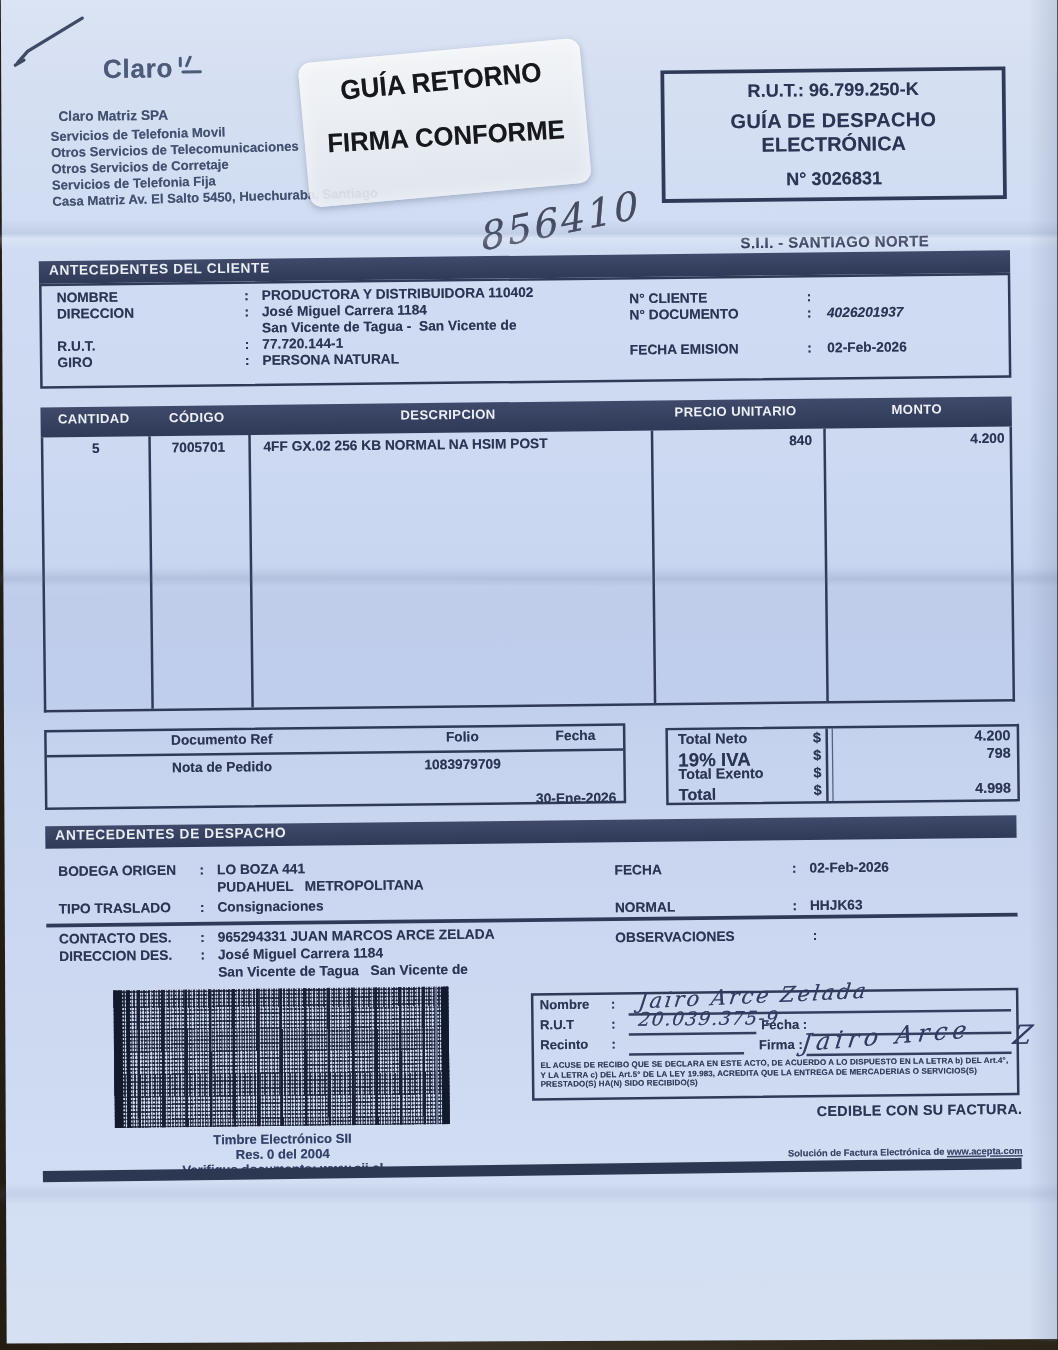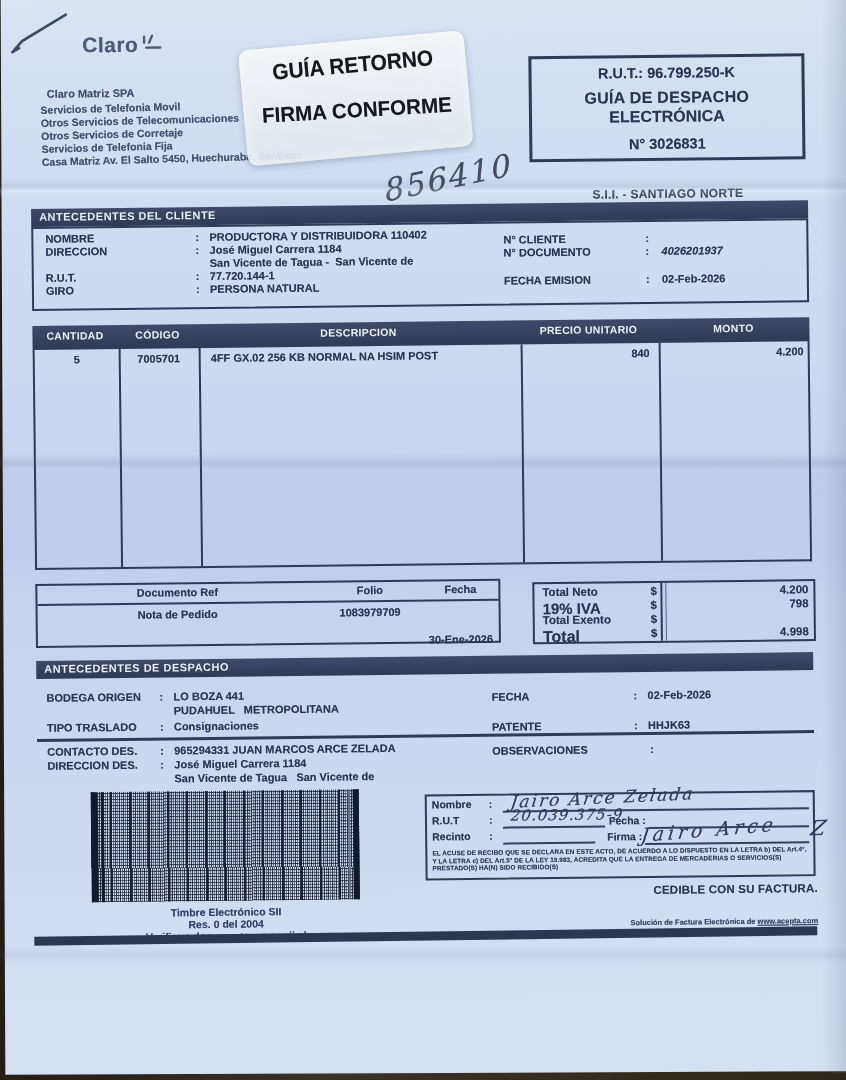--- a/index.html
+++ b/index.html
@@ -48,21 +48,21 @@
 <div id="photo">
   <div id="paper"></div>
 
   <div id="doc">
 
     <svg class="abs" style="left:6px;top:6px" width="84" height="52" viewBox="0 0 84 52">
       <path d="M14 44 L22 35 L66 9" stroke="#3f4a66" stroke-width="2.6" fill="none" stroke-linecap="round"></path>
       <path d="M12 46 L19 42" stroke="#3f4a66" stroke-width="2.6" fill="none" stroke-linecap="round"></path>
     </svg>
 
-    <div class="abs" style="left:88px;top:34px;display:flex;align-items:flex-end;">
+    <div class="abs" style="left:88px;top:45px;display:flex;align-items:center;">
       <span style="font-size:21px;font-weight:700;color:#4d5b7a;letter-spacing:.5px;">Claro</span>
       <svg width="26" height="22" viewBox="0 0 26 22" style="margin-left:1px;">
         <path d="M5 2 L5 8 M13 1 L10 8 M7 13 L21 13" stroke="#4d5b7a" stroke-width="2.4" fill="none" stroke-linecap="round"></path>
       </svg>
     </div>
     <div class="abs" style="left:52px;top:88px;font-size:11px;font-weight:700;color:#425070;">Claro Matriz SPA</div>
     <div class="abs" style="left:46px;top:102px;font-size:10.5px;line-height:13px;font-weight:700;color:#425070;transform:rotate(-0.9deg);">
       <div>Servicios de Telefonia Movil</div>
       <div>Otros Servicios de Telecomunicaciones</div>
       <div>Otros Servicios de Corretaje</div>
@@ -139,21 +139,21 @@
       <div style="position:absolute;left:0;top:18px;width:100%;height:2px;background:#2f3a58;"></div>
       <span class="val c" style="left:0;top:24px;width:280px;">Nota de Pedido</span>
       <span class="val c" style="left:280px;top:24px;width:105px;">1083979709</span>
       <span class="val c" style="left:385px;top:24px;width:76px;margin-top:28px;">30-Ene-2026</span>
     </div>
 
     <div class="box" style="left:532px;top:588px;width:283px;height:62px;font-size:11.5px;">
       <span class="lbl" style="left:8px;top:2px;font-size:11.5px;">Total Neto</span>
       <span class="lbl" style="left:8px;top:16px;font-size:15px;">19% IVA</span>
       <span class="lbl" style="left:8px;top:30px;font-size:11.5px;">Total Exento</span>
-      <span class="lbl" style="left:8px;top:44px;font-size:16px;">Total</span>
+      <span class="lbl" style="left:8px;top:44px;font-size:13px;">Total</span>
       <span class="lbl" style="left:116px;top:2px;font-size:11.5px;">$</span>
       <span class="lbl" style="left:116px;top:16px;font-size:11.5px;">$</span>
       <span class="lbl" style="left:116px;top:30px;font-size:11.5px;">$</span>
       <span class="lbl" style="left:116px;top:44px;font-size:11.5px;">$</span>
       <div style="position:absolute;left:126px;top:0;bottom:0;width:2px;background:#2f3a58;"></div>
       <div style="position:absolute;left:131px;top:0;bottom:0;width:1px;background:#51608a;"></div>
       <span class="val r" style="left:140px;top:2px;width:134px;font-size:11.5px;">4.200</span>
       <span class="val r" style="left:140px;top:16px;width:134px;font-size:11.5px;">798</span>
       <span class="val r" style="left:140px;top:30px;width:134px;font-size:11.5px;"></span>
       <span class="val r" style="left:140px;top:44px;width:134px;font-size:11.5px;">4.998</span>
@@ -163,21 +163,21 @@
     <span class="lbl" style="left:45px;top:692px;">BODEGA ORIGEN</span>
     <span class="colon" style="left:158px;top:692px;">:</span>
     <span class="val" style="left:172px;top:692px;">LO BOZA 441</span>
     <span class="val" style="left:172px;top:706px;">PUDAHUEL   METROPOLITANA</span>
     <span class="lbl" style="left:45px;top:722px;">TIPO TRASLADO</span>
     <span class="colon" style="left:158px;top:722px;">:</span>
     <span class="val" style="left:172px;top:722px;">Consignaciones</span>
     <span class="lbl" style="left:490px;top:696px;">FECHA</span>
     <span class="colon" style="left:632px;top:696px;">:</span>
     <span class="val" style="left:646px;top:696px;">02-Feb-2026</span>
-    <span class="lbl" style="left:490px;top:726px;">PATENTE</span>
+    <span class="lbl" style="left:490px;top:726px;">NORMAL</span>
     <span class="colon" style="left:632px;top:726px;">:</span>
     <span class="val" style="left:646px;top:726px;">HHJK63</span>
     <div style="position:absolute;left:35px;top:739px;width:777px;height:2.5px;background:#2f3a58;"></div>
     <span class="lbl" style="left:45px;top:746px;">CONTACTO DES.</span>
     <span class="colon" style="left:158px;top:746px;">:</span>
     <span class="val" style="left:172px;top:746px;">965294331 JUAN MARCOS ARCE ZELADA</span>
     <span class="lbl" style="left:45px;top:760px;">DIRECCION DES.</span>
     <span class="colon" style="left:158px;top:760px;">:</span>
     <span class="val" style="left:172px;top:760px;">José Miguel Carrera 1184</span>
     <span class="val" style="left:172px;top:774px;">San Vicente de Tagua   San Vicente de</span>

